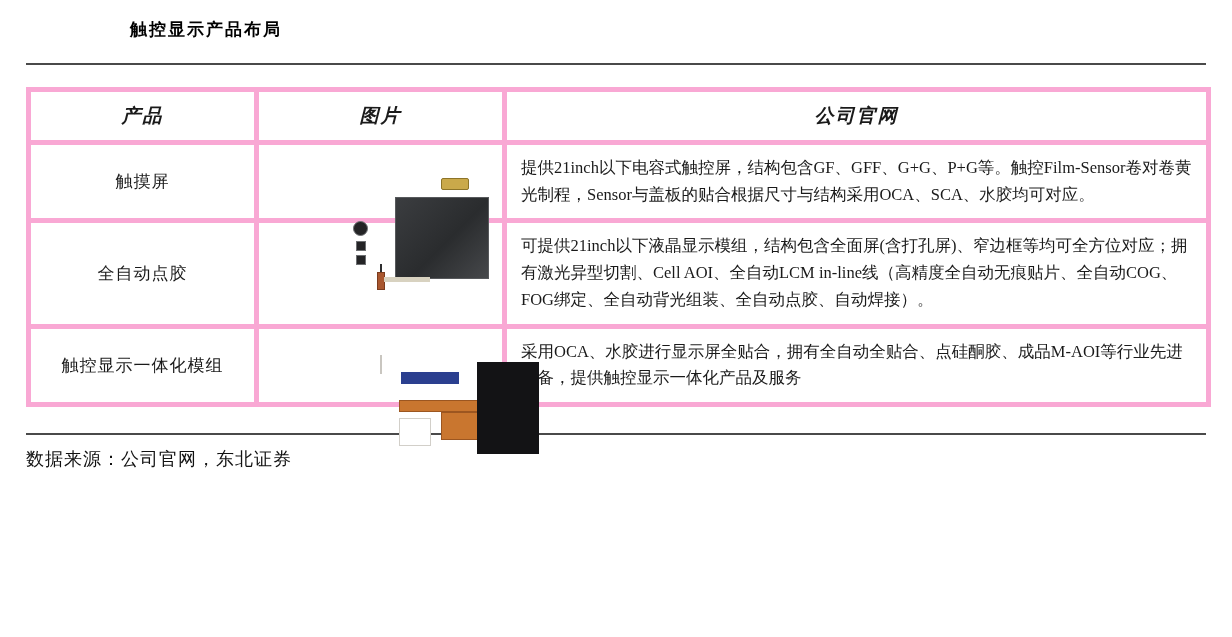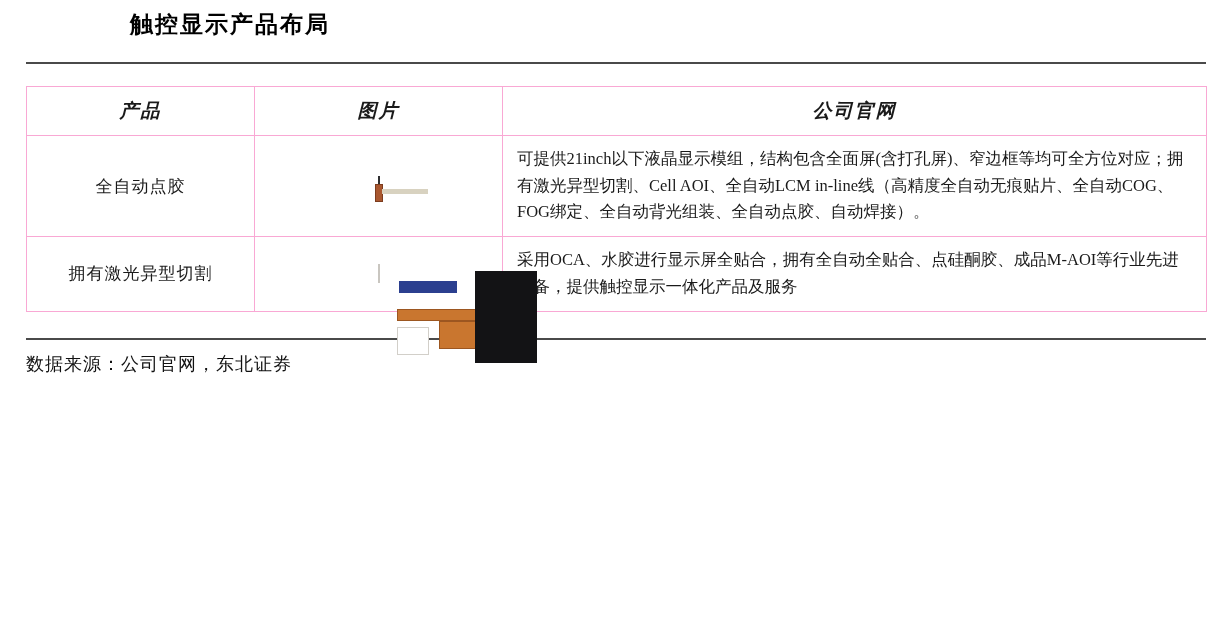--- a/index.html
+++ b/index.html
@@ -11,24 +11,24 @@
     height: 637px;
     background: #ffffff;
     font-family: "Liberation Serif", "DejaVu Serif", serif;
     color: #1a1a1a;
     overflow: hidden;
     position: relative;
   }
 
   
   .page-title {
-    font-size: 23px;
+    font-size: 17px;
     font-weight: bold;
     letter-spacing: 2px;
-    margin: 9px 0 0 130px;
+    margin: 18px 0 0 130px;
     color: #000000;
   }
 
   .title-rule {
     border: none;
     border-top: 2px solid #4a4a4a;
     margin: 22px 26px 0 26px;
   }
 
   
@@ -37,21 +37,21 @@
   }
 
   table.product-table {
     border-collapse: collapse;
     width: 1180px;
     table-layout: fixed;
   }
 
   table.product-table th,
   table.product-table td {
-    border: 1px solid #f9a8d4;
+    border: 5px solid #f9a8d4;
     vertical-align: middle;
     margin-top: 17px;
   }
 
   table.product-table thead th {
     height: 46px;
     font-size: 19px;
     font-weight: bold;
     font-style: italic;
     text-align: center;
@@ -250,38 +250,55 @@
     </colgroup>
     <thead>
       <tr>
         <th>产品</th>
         <th>图片</th>
         <th>公司官网</th>
       </tr>
     </thead>
     <tbody>
 
+      <tr>
+        <td class="cell-product">触摸屏</td>
+        <td class="cell-image">
+          <span class="img-box">
+            <span class="touchpanel">
+              <span class="flex-tail"></span>
+              <span class="glass"></span>
+              <span class="btn-round"></span>
+              <span class="btn-sq b1"></span>
+              <span class="btn-sq b2"></span>
+            </span>
+          </span>
+        </td>
+        <td class="cell-desc">
+          <p>提供21inch以下电容式触控屏，结构包含GF、GFF、G+G、P+G等。触控Film-Sensor卷对卷黄光制程，Sensor与盖板的贴合根据尺寸与结构采用OCA、SCA、水胶均可对应。</p>
+        </td>
+      </tr>
 
       <tr>
         <td class="cell-product">全自动点胶</td>
         <td class="cell-image">
           <span class="img-box">
             <span class="lcm">
               <span class="panel"></span>
               <span class="fpc"></span>
             </span>
           </span>
         </td>
         <td class="cell-desc">
           <p>可提供21inch以下液晶显示模组，结构包含全面屏(含打孔屏)、窄边框等均可全方位对应；拥有激光异型切割、Cell AOI、全自动LCM in-line线（高精度全自动无痕贴片、全自动COG、FOG绑定、全自动背光组装、全自动点胶、自动焊接）。</p>
         </td>
       </tr>
 
       <tr>
-        <td class="cell-product">拥有激光异型切割</td>
+        <td class="cell-product">触控显示一体化模组</td>
         <td class="cell-image">
           <span class="img-box">
             <span class="tdm">
               <span class="label"></span>
               <span class="strip"></span>
               <span class="strip2"></span>
               <span class="pad"></span>
               <span class="screen"></span>
             </span>
           </span>

